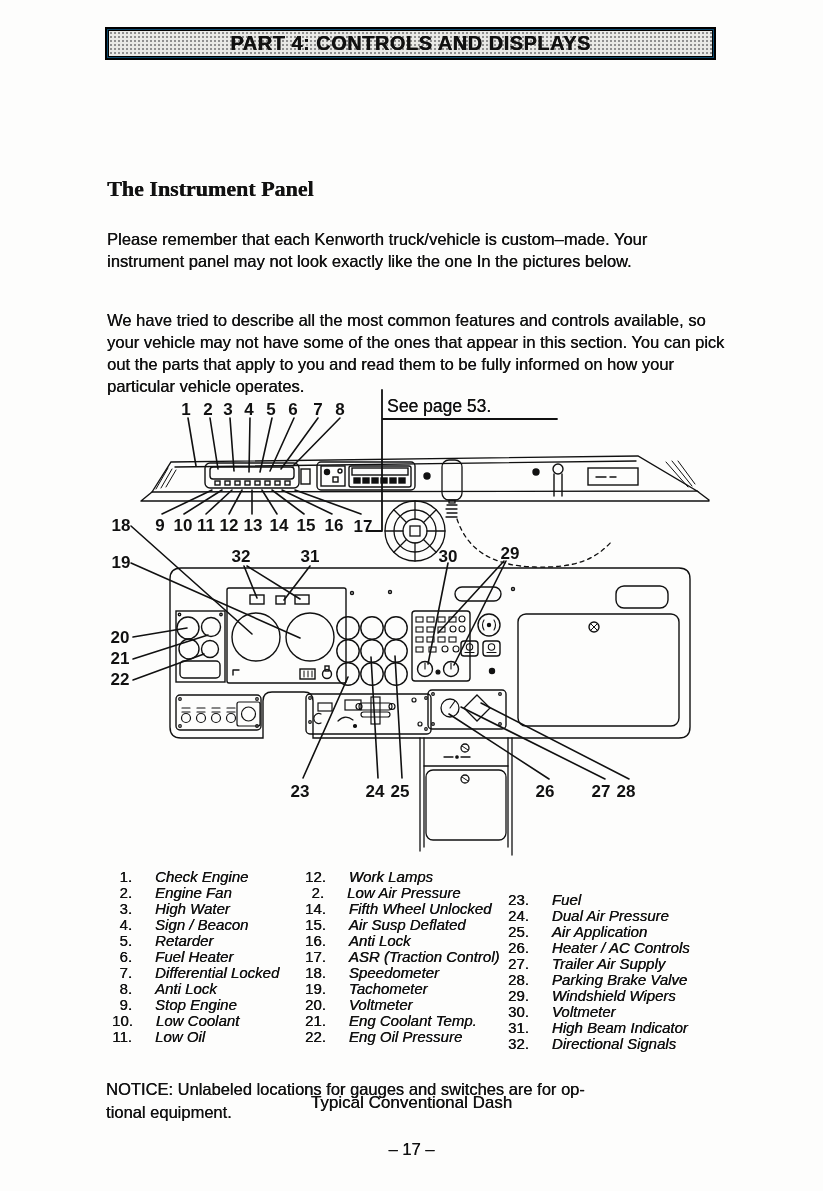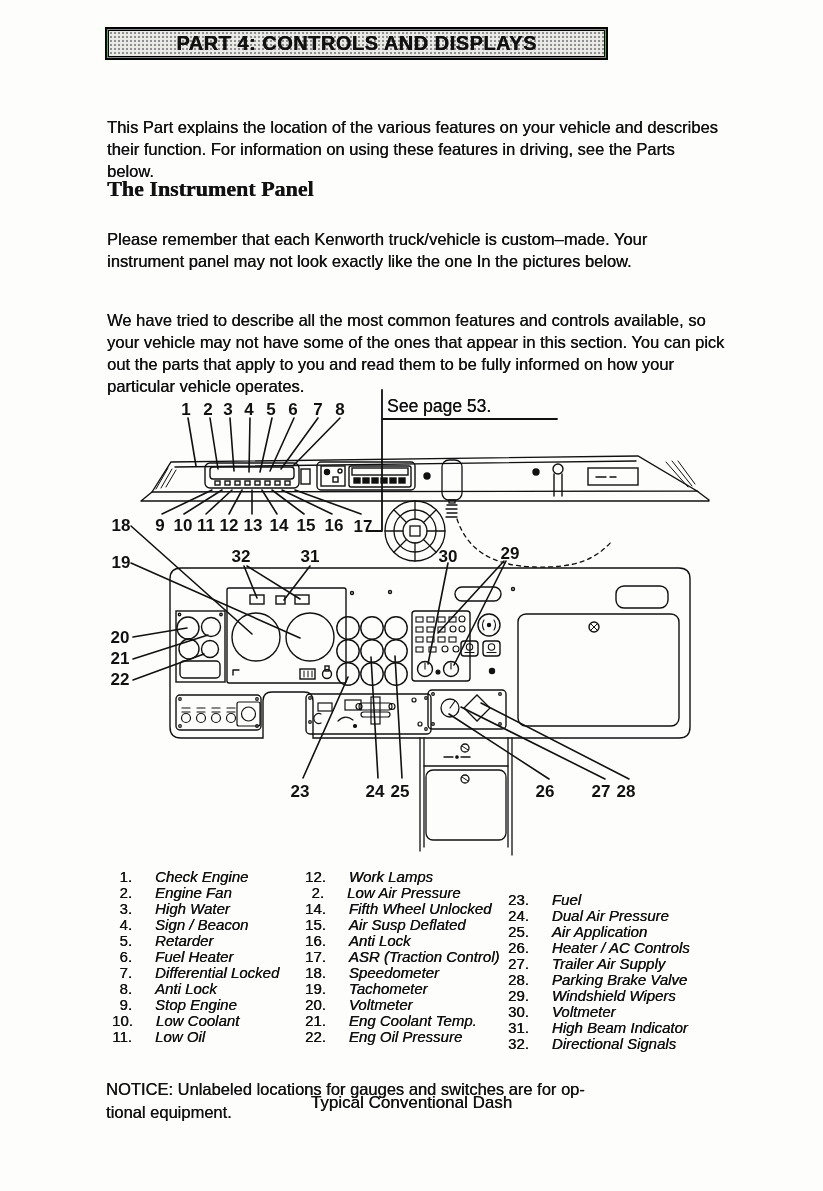--- a/index.html
+++ b/index.html
@@ -2,22 +2,22 @@
 <html><head>
 <meta charset="utf-8">
 <style>
   html,body{margin:0;padding:0;background:#888;}
   .page{
     position:relative;width:823px;height:1191px;background:#fdfdfc;
     font-family:"Liberation Sans",sans-serif;color:#111;overflow:hidden;
     margin:0 auto;
   }
   .banner{
-    position:absolute;left:105px;top:27px;width:503px;height:33px;
-    border:2px solid #000;background:#22c55e;box-sizing:border-box;
+    position:absolute;left:105px;top:27px;width:611px;height:33px;
+    border:2px solid #000;background:#0c4a6e;box-sizing:border-box;
   }
   .banner-inner{
     position:absolute;inset:1px;border:1px solid #000;
     background-color:#e9e9e6;
     background-image:radial-gradient(#8f8f8f 0.8px, transparent 0.9px);
     background-size:4px 4px;
     display:flex;align-items:center;justify-content:center;
   }
   .banner-inner span{
     font-size:20px;font-weight:bold;letter-spacing:0.5px;
@@ -56,21 +56,20 @@
 <body>
 
 <div class="page">
 
   <div class="banner">
     <div class="banner-inner">
       <span>PART 4: CONTROLS AND DISPLAYS</span>
     </div>
   </div>
 
-  <p class="bodytext" style="top:99px">This Part explains the location of the various features on your vehicle and describes their function.  For information on using these features in driving, see the Parts below.</p>
   <h2 class="section-heading">The Instrument Panel</h2>
   <p class="bodytext" style="top:211px">Please remember that each Kenworth truck/vehicle is custom–made. Your instrument panel may not look exactly like the one In the pictures below.</p>
   <p class="bodytext" style="top:292px">We have tried to describe all the most common features and controls available, so your vehicle may not have some of the ones that appear in this section.  You can pick out the parts that apply to you and read them to be fully informed on how your particular vehicle operates.</p>
 
   <svg class="diagram" width="823" height="480" viewBox="0 385 823 480">
     <g fill="none" stroke="#111" stroke-width="1.4" stroke-linecap="round">
 
       <g>
         <path d="M152,492 L171,462 L638,456 L697,491 Z"></path>
         <path d="M175,467 L636,461"></path>
@@ -503,13 +502,14 @@
       </div>
     </div>
 
   <div class="caption">Typical Conventional Dash</div>
 
   <div class="notice">
     <span>NOTICE: Unlabeled locations for gauges and switches are for op-</span><br>
     <span>tional equipment.</span>
   </div>
 
+  <div class="page-number">– 17 –</div>
 </div>
 
 </body></html>

